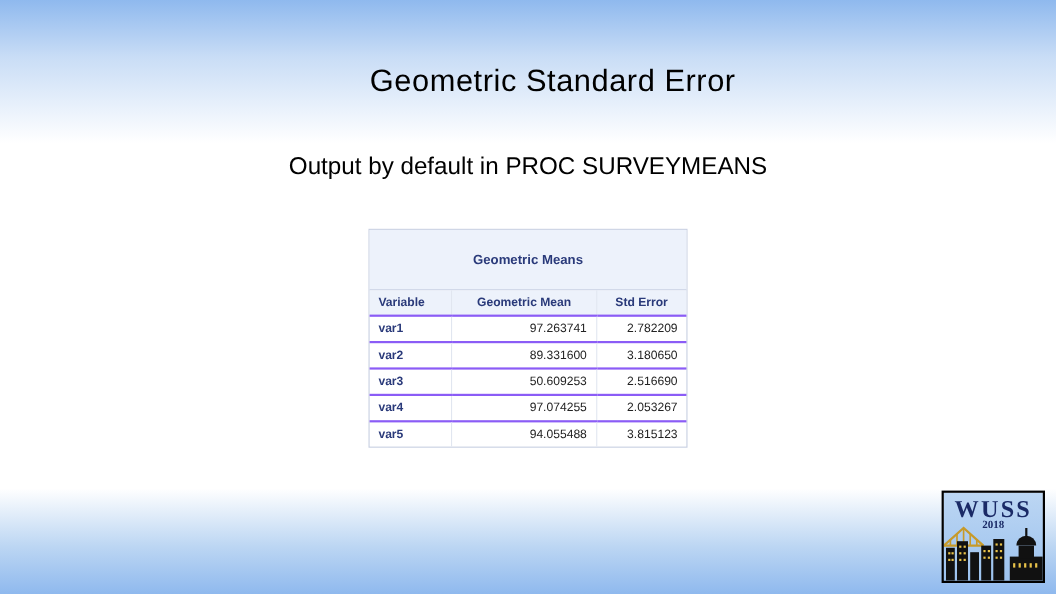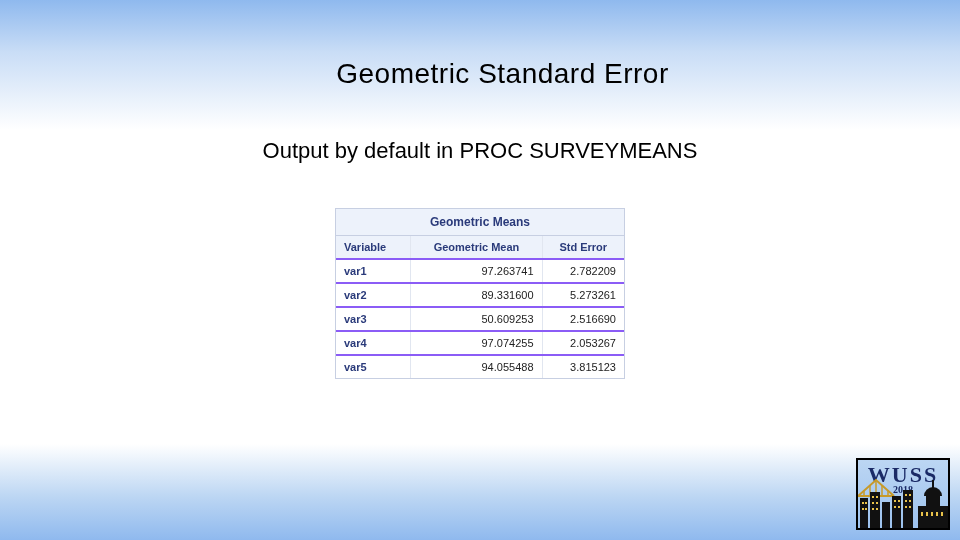--- a/index.html
+++ b/index.html
@@ -47,21 +47,21 @@
     width: 290px;
     border: 1px solid #c7cfe2;
     background: #fff;
     font-family: Arial, Helvetica, sans-serif;
   }
   .tbl-title {
     text-align: center;
     font-size: 12px;
     font-weight: 700;
     color: #2a3a7a;
-    padding: 6px 0;
+    padding: 20px 0;
     border-bottom: 1px solid #c7cfe2;
     background: #edf2fb;
   }
   .tbl { width: 100%; border-collapse: collapse; }
   .tbl th, .tbl td {
     font-size: 11px;
     padding: 5px 8px;
     border-bottom: 2px solid #8b5cf6;
   }
   .tbl th {
@@ -74,21 +74,21 @@
   .tbl th:nth-child(2), .tbl th:nth-child(3) { text-align: center; }
   .tbl td:first-child { color: #2a3a7a; font-weight: 700; }
   .tbl td:nth-child(2), .tbl td:nth-child(3) { text-align: right; color: #222; }
   .tbl tr:last-child td { border-bottom: none; }
 
   .logo {
     position: absolute;
     right: 10px;
     bottom: 10px;
     width: 94px;
-    height: 72px;
+    height: 84px;
     border: 2px solid #000;
     background: linear-gradient(to bottom, #bcd6f3 0%, #9cc2ee 100%);
     overflow: hidden;
     font-family: Georgia, 'Times New Roman', serif;
   }
   .logo .wuss {
     position: absolute;
     top: 2px; left: 0; right: 0;
     text-align: center;
     font-size: 22px;
@@ -127,21 +127,21 @@
     </thead>
     <tbody>
       <tr>
         <td>var1</td>
         <td>97.263741</td>
         <td>2.782209</td>
       </tr>
       <tr>
         <td>var2</td>
         <td>89.331600</td>
-        <td>5.273261</td>
+        <td>3.180650</td>
       </tr>
       <tr>
         <td>var3</td>
         <td>50.609253</td>
         <td>2.516690</td>
       </tr>
       <tr>
         <td>var4</td>
         <td>97.074255</td>
         <td>2.053267</td>

